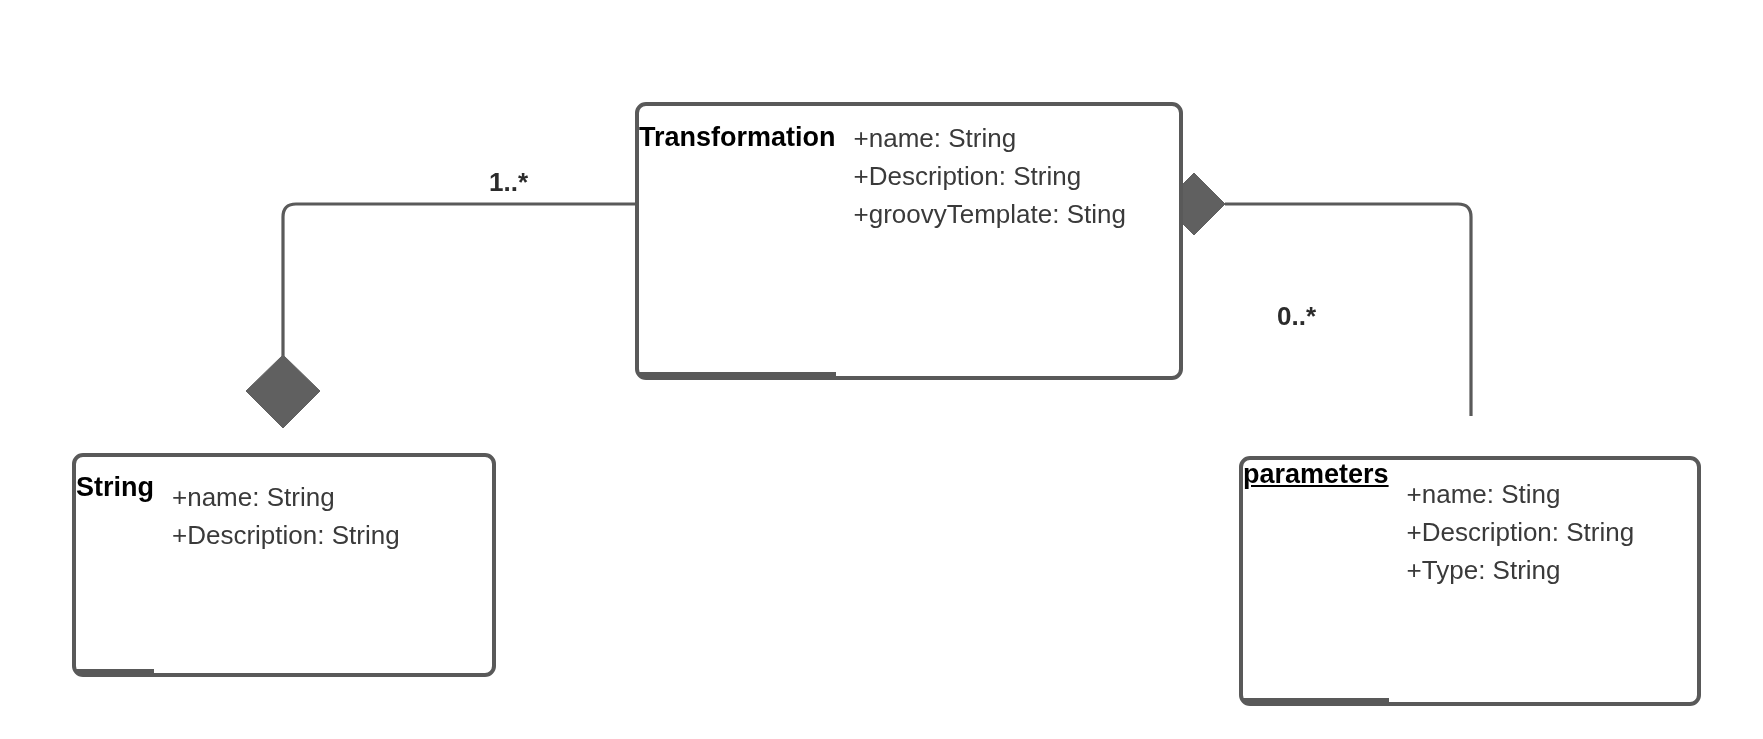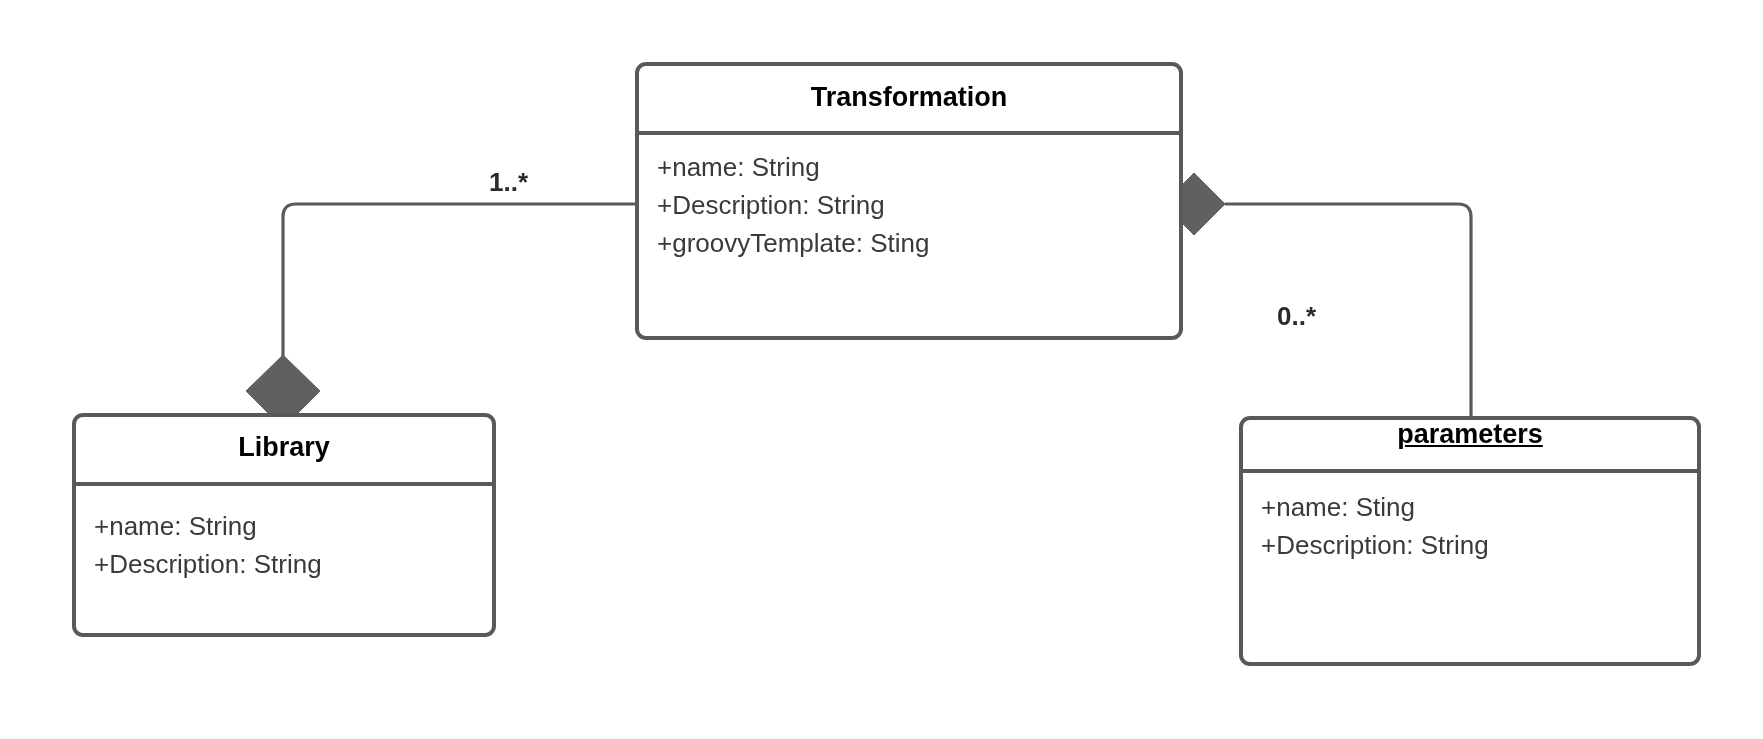--- a/index.html
+++ b/index.html
@@ -28,21 +28,22 @@
     pointer-events: none;
   }
   
   .uml-class {
     position: absolute;
     box-sizing: border-box;
     background: #ffffff;
     border: 4px solid #595959;
     border-radius: 11px;
     display: flex;
-    flex-direction: column;
+    flex-direction: row;
+    margin-top: 40px;
   }
   .uml-title {
     text-align: center;
     font-weight: bold;
     color: #000000;
     font-size: 27px;
     line-height: 1;
     padding-top: 18px;
     padding-bottom: 20px;
     border-bottom: 4px solid #595959;
@@ -123,32 +124,33 @@
   <div class="uml-class" id="class-transformation">
     <div class="uml-title">Transformation</div>
     <div class="uml-attrs">
       <div class="uml-attr">+name: String</div>
       <div class="uml-attr">+Description: String</div>
       <div class="uml-attr">+groovyTemplate: Sting</div>
     </div>
   </div>
 
   <div class="uml-class" id="class-library">
-    <div class="uml-title">Library</div>
+    <div class="uml-title">String</div>
     <div class="uml-attrs">
       <div class="uml-attr">+name: String</div>
       <div class="uml-attr">+Description: String</div>
     </div>
   </div>
 
   <div class="uml-class" id="class-parameters">
     <div class="uml-title">parameters</div>
     <div class="uml-attrs">
       <div class="uml-attr">+name: Sting</div>
       <div class="uml-attr">+Description: String</div>
+      <div class="uml-attr">+Type: String</div>
     </div>
   </div>
 
   <div class="multiplicity" id="mult-one-star">1..*</div>
 
   <div class="multiplicity" id="mult-zero-star">0..*</div>
 
 </div>
 
 </body></html>

